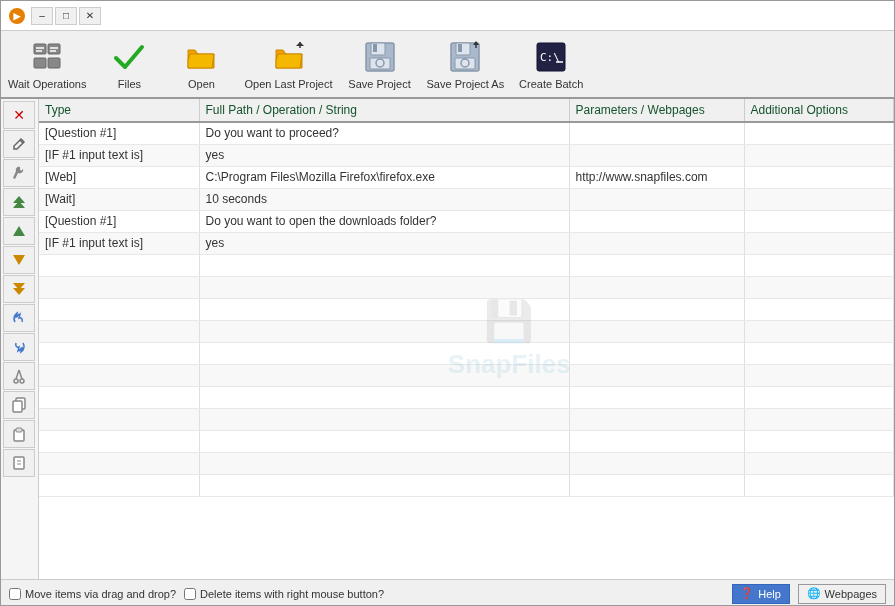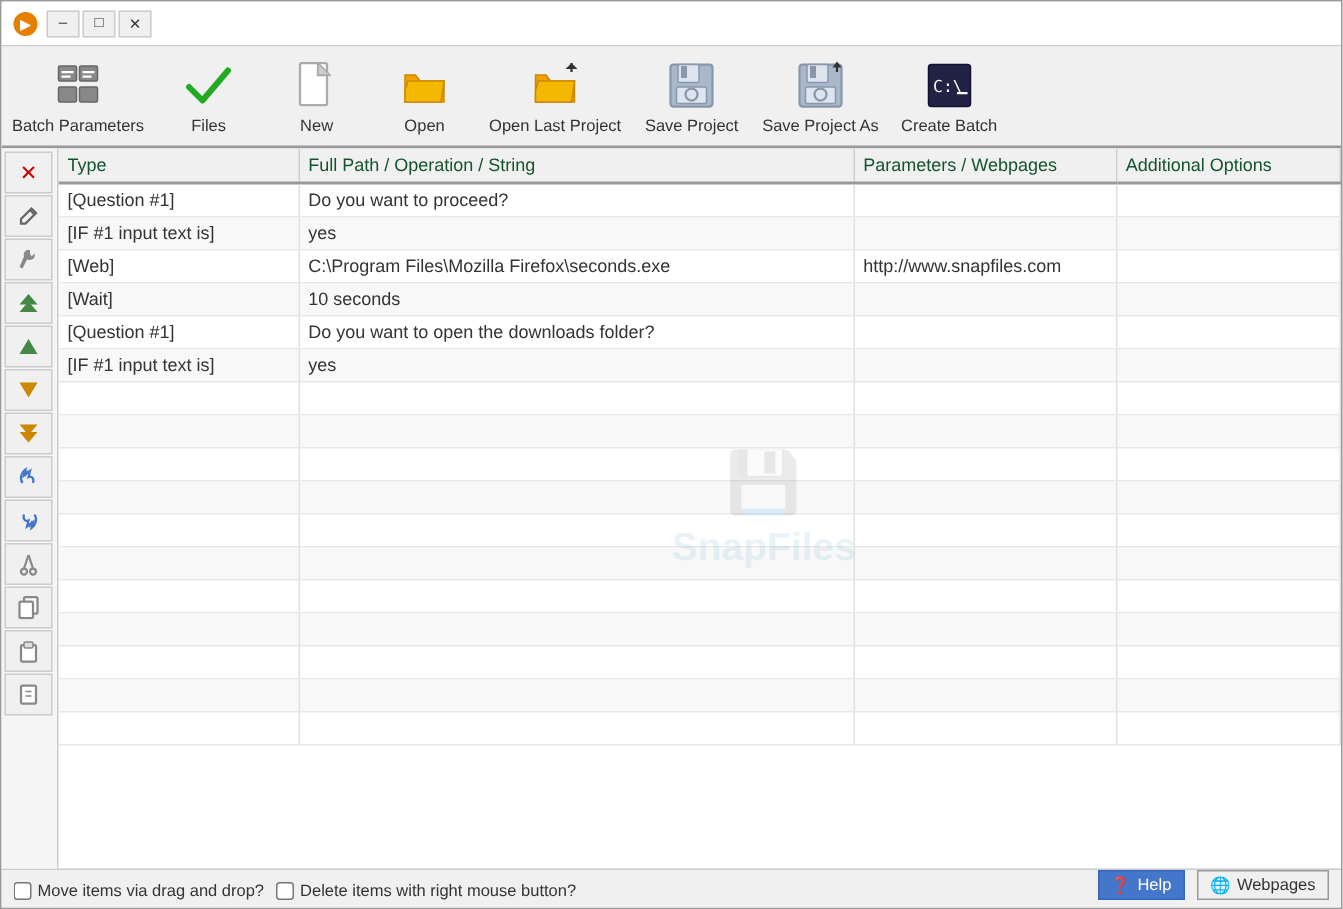--- a/index.html
+++ b/index.html
@@ -197,20 +197,21 @@
     .watermark-icon {
       font-size: 40px;
       margin-bottom: 4px;
     }
 
     .status-bar {
       height: 28px;
       background: #f0f0f0;
       border-top: 1px solid #ccc;
       display: flex;
+      align-items: center;
       padding: 0 8px;
       gap: 8px;
       font-size: 11px;
       color: #333;
     }
     .status-bar label {
       display: flex;
       align-items: center;
       gap: 4px;
       cursor: pointer;
@@ -261,42 +262,32 @@
         <rect x="4" y="4" width="12" height="10" rx="1" fill="#888" stroke="#666" stroke-width="1"></rect>
         <rect x="18" y="4" width="12" height="10" rx="1" fill="#888" stroke="#666" stroke-width="1"></rect>
         <rect x="4" y="18" width="12" height="10" rx="1" fill="#888" stroke="#666" stroke-width="1"></rect>
         <rect x="18" y="18" width="12" height="10" rx="1" fill="#888" stroke="#666" stroke-width="1"></rect>
         <line x1="6" y1="8" x2="14" y2="8" stroke="#fff" stroke-width="1.5"></line>
         <line x1="6" y1="11" x2="12" y2="11" stroke="#fff" stroke-width="1.5"></line>
         <line x1="20" y1="8" x2="28" y2="8" stroke="#fff" stroke-width="1.5"></line>
         <line x1="20" y1="11" x2="26" y2="11" stroke="#fff" stroke-width="1.5"></line>
       </svg>
     </div>
-    <span class="toolbar-btn-label">Batch Parameters</span>
+    <span class="toolbar-btn-label">Wait Operations</span>
   </button>
 
   <button class="toolbar-btn">
     <div class="toolbar-btn-icon">
       <svg width="34" height="34" viewBox="0 0 34 34">
         <polyline points="4,18 13,27 30,7" fill="none" stroke="#22aa22" stroke-width="4" stroke-linecap="round" stroke-linejoin="round"></polyline>
       </svg>
     </div>
     <span class="toolbar-btn-label">Files</span>
   </button>
 
-  <button class="toolbar-btn">
-    <div class="toolbar-btn-icon">
-      <svg width="30" height="34" viewBox="0 0 30 34">
-        <rect x="4" y="2" width="18" height="28" rx="1" fill="white" stroke="#aaa" stroke-width="1.5"></rect>
-        <polyline points="16,2 16,10 24,10" fill="#ddd" stroke="#aaa" stroke-width="1.5"></polyline>
-        <polygon points="16,2 24,10 16,10" fill="#ccc" stroke="#aaa" stroke-width="1"></polygon>
-      </svg>
-    </div>
-    <span class="toolbar-btn-label">New</span>
-  </button>
 
   <button class="toolbar-btn">
     <div class="toolbar-btn-icon">
       <svg width="34" height="34" viewBox="0 0 34 34">
         <path d="M4,12 L4,28 L30,28 L30,14 L14,14 L11,10 L4,10 Z" fill="#f0a000" stroke="#cc8800" stroke-width="1"></path>
         <path d="M4,20 L6,14 L30,14 L28,28 L4,28 Z" fill="#f5b800" stroke="#cc8800" stroke-width="1"></path>
       </svg>
     </div>
     <span class="toolbar-btn-label">Open</span>
   </button>
@@ -449,21 +440,21 @@
             <td></td>
           </tr>
           <tr>
             <td>[IF #1 input text is]</td>
             <td>yes</td>
             <td></td>
             <td></td>
           </tr>
           <tr>
             <td>[Web]</td>
-            <td>C:\Program Files\Mozilla Firefox\seconds.exe</td>
+            <td>C:\Program Files\Mozilla Firefox\firefox.exe</td>
             <td>http://www.snapfiles.com</td>
             <td></td>
           </tr>
           <tr>
             <td>[Wait]</td>
             <td>10 seconds</td>
             <td></td>
             <td></td>
           </tr>
           <tr>

